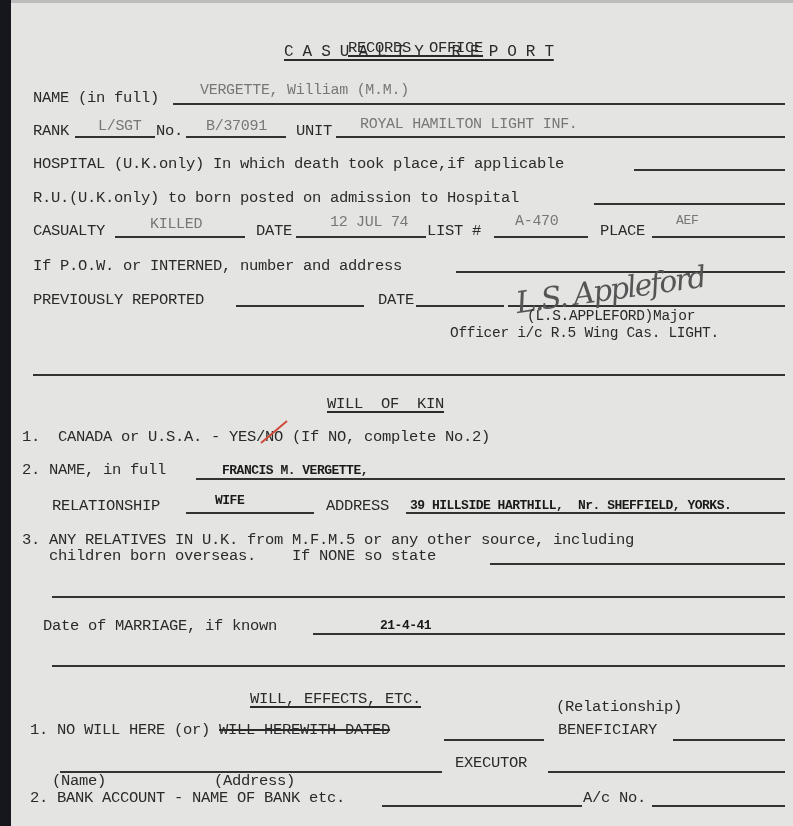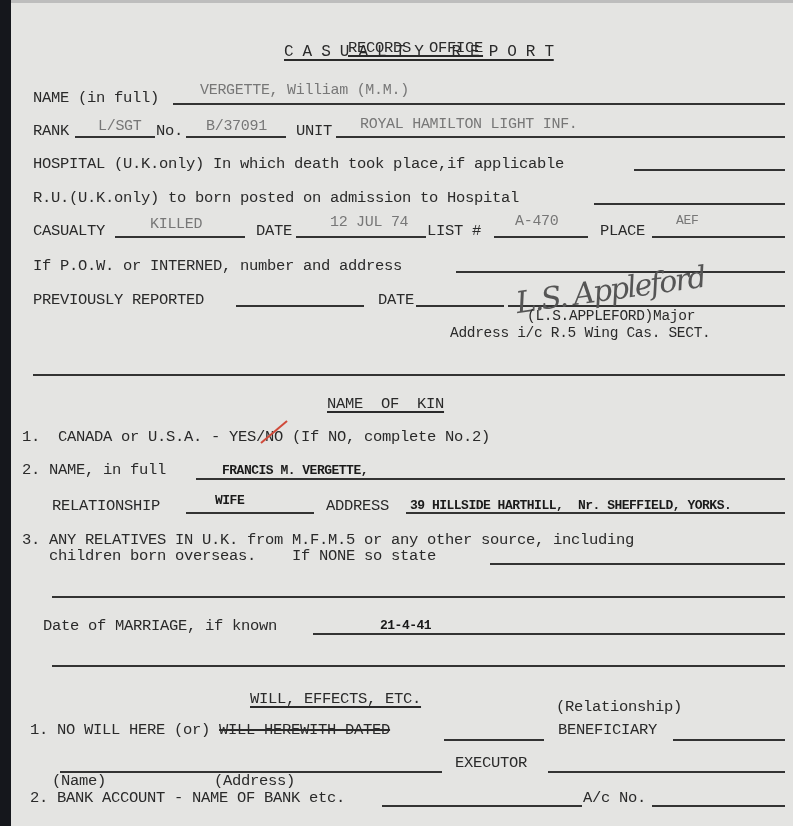--- a/index.html
+++ b/index.html
@@ -65,25 +65,25 @@
 <div class="t" style="left:33px;top:257px;">If P.O.W. or INTERNED, number and address</div>
 <div class="line" style="left:456px;top:271px;width:329px;"></div>
 
 <div class="t" style="left:33px;top:291px;">PREVIOUSLY REPORTED</div>
 <div class="line" style="left:236px;top:305px;width:128px;"></div>
 <div class="t" style="left:378px;top:291px;">DATE</div>
 <div class="line" style="left:416px;top:305px;width:88px;"></div>
 <div class="line" style="left:508px;top:305px;width:277px;"></div>
 <div class="sig" style="left:515px;top:272px;">L.S. Appleford</div>
 <div class="t" style="left:527px;top:307px;font-size:14.5px;">(L.S.APPLEFORD)Major</div>
-<div class="t" style="left:450px;top:324px;font-size:14.5px;">Address i/c R.5 Wing Cas. SECT.</div>
+<div class="t" style="left:450px;top:324px;font-size:14.5px;">Officer i/c R.5 Wing Cas. LIGHT.</div>
 
 <div class="line" style="left:33px;top:374px;width:752px;"></div>
 
-<div class="t ul" style="left:327px;top:395px;">NAME  OF  KIN</div>
+<div class="t ul" style="left:327px;top:395px;">WILL  OF  KIN</div>
 <div class="t" style="left:22px;top:428px;"><span>1.  CANADA or U.S.A. - </span><span>YES</span><span>/NO (If NO, complete No.2)</span></div>
 <div class="redslash" style="left:273px;top:415px;"></div>
 
 <div class="t" style="left:22px;top:461px;">2. NAME, in full</div>
 <div class="line" style="left:196px;top:478px;width:589px;"></div>
 <div class="t bold" style="left:222px;top:462px;">FRANCIS M. VERGETTE,</div>
 
 <div class="t" style="left:52px;top:497px;">RELATIONSHIP</div>
 <div class="line" style="left:186px;top:512px;width:128px;"></div>
 <div class="t bold" style="left:215px;top:492px;">WIFE</div>

